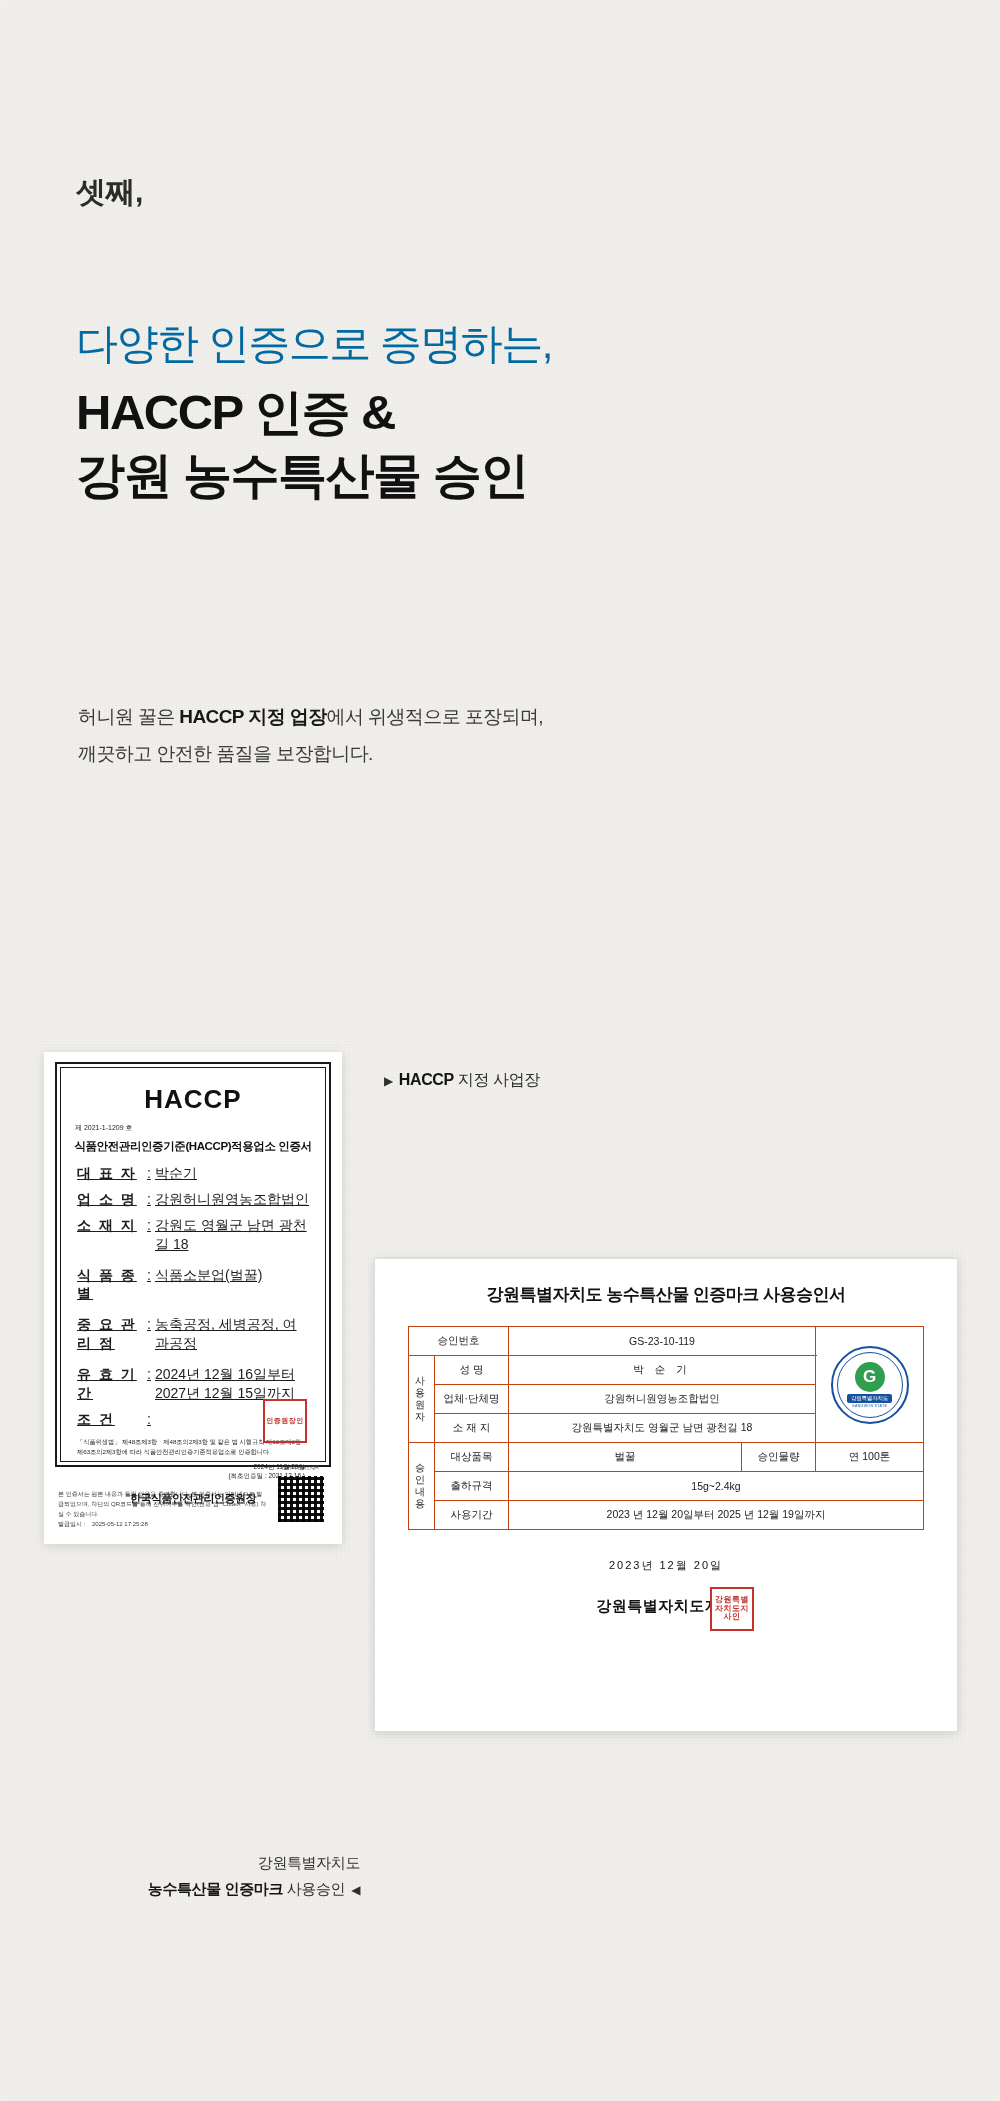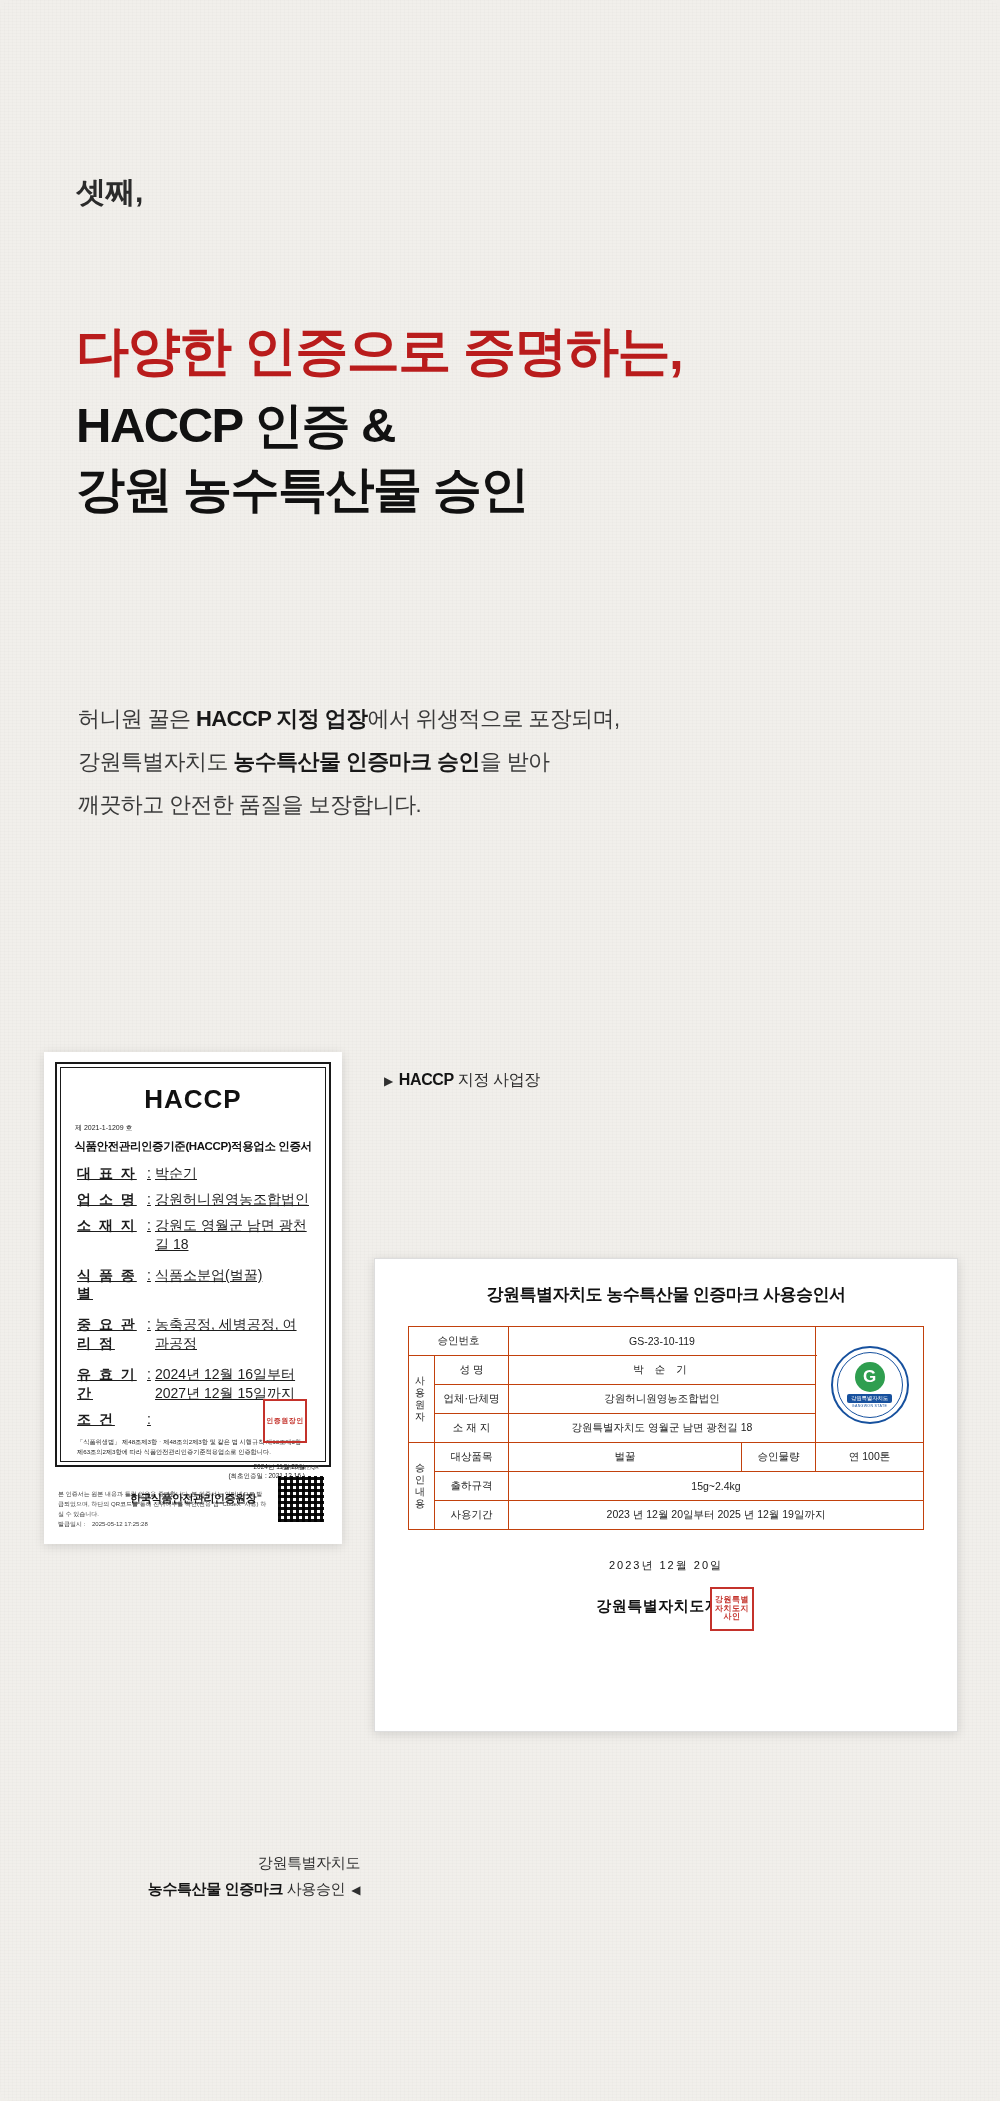--- a/index.html
+++ b/index.html
@@ -39,38 +39,38 @@
     letter-spacing: -0.5px;
   }
 
   .headline {
     position: absolute;
     left: 76px; top: 318px;
     color: #1b1b1b;
     letter-spacing: -1.5px;
   }
   .headline .line1 {
-    font-size: 53px;
-    font-weight: 700;
+    font-size: 42px;
+    font-weight: 400;
     line-height: 1.25;
-    color: #b91c1c;
+    color: #0369a1;
   }
   .headline .line2,
   .headline .line3 {
     font-size: 49px;
     font-weight: bold;
     line-height: 1.3;
     color: #111111;
   }
   .headline .line2 { margin-top: 10px; }
 
   .body-copy {
     position: absolute;
     left: 78px; top: 698px;
-    font-size: 22px;
+    font-size: 19px;
     line-height: 1.95;
     color: #3a3a3a;
     letter-spacing: -0.6px;
   }
   .body-copy b { color: #181818; font-weight: bold; }
 
   
   .cert-haccp {
     position: absolute;
     left: 44px; top: 1052px;
@@ -374,23 +374,20 @@
 
     <div class="headline">
       <div class="line1">다양한 인증으로 증명하는,</div>
       <div class="line2">HACCP 인증 &amp;</div>
       <div class="line3">강원 농수특산물 승인</div>
     </div>
 
     <div class="body-copy">
       <div>
         <span>허니원 꿀은 </span><b>HACCP 지정 업장</b><span>에서 위생적으로 포장되며,</span>
-      </div>
-      <div>
-        <span>강원특별자치도 </span><b>농수특산물 인증마크 승인</b><span>을 받아</span>
       </div>
       <div>깨끗하고 안전한 품질을 보장합니다.</div>
     </div>
 
     <div class="cert-haccp">
       <div class="cert-haccp-inner">
         <div class="haccp-logo">HACCP</div>
         <div class="haccp-no">제 2021-1-1209 호</div>
         <div class="haccp-title">식품안전관리인증기준(HACCP)적용업소 인증서</div>
 

